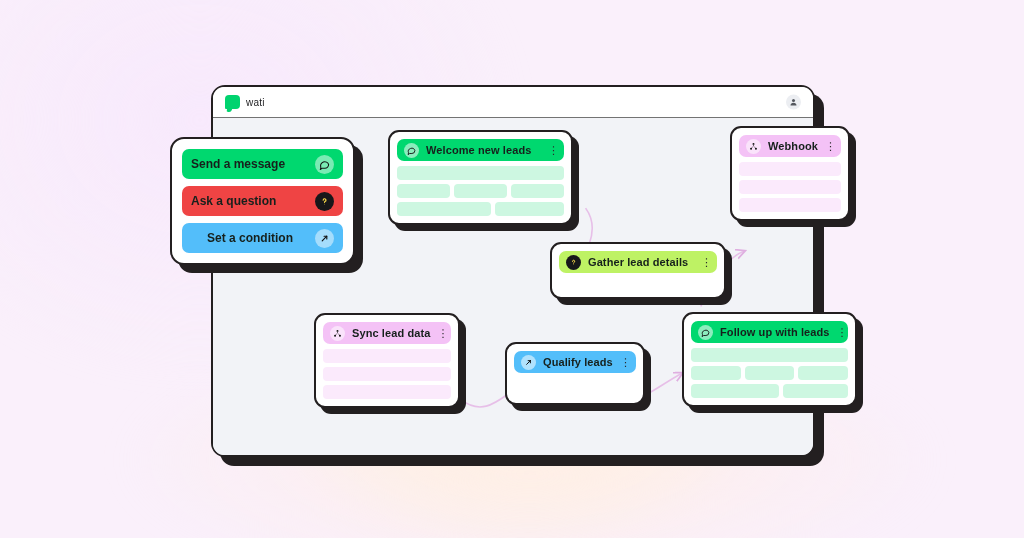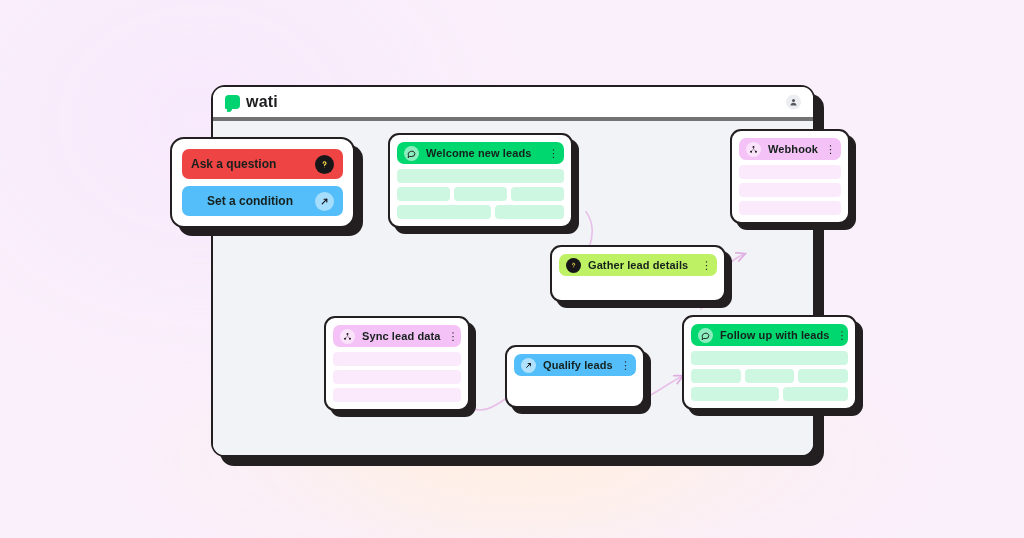--- a/index.html
+++ b/index.html
@@ -84,22 +84,22 @@
   .brand-mark::after {
     content: "";
     position: absolute;
     left: 2px; bottom: -3px;
     width: 5px; height: 5px;
     background: #00d36f;
     border-radius: 0 0 2px 2px;
     transform: skewX(-18deg);
   }
   .brand-name {
-    font-size: 16px;
-    font-weight: 700;
+    font-size: 10px;
+    font-weight: 400;
     color: #1d1d1f;
     letter-spacing: 0.2px;
   }
 
   .avatar {
     position: absolute;
     right: 12px; top: 50%;
     transform: translateY(-50%);
     width: 15px; height: 15px;
     border-radius: 50%;
@@ -107,21 +107,21 @@
     display: flex;
     align-items: center;
     justify-content: center;
   }
 
   .canvas {
     position: relative;
     height: calc(100% - 30px);
     background: #f2f3f7;
     border-radius: 0 0 11px 11px;
-    border-top: 4px solid #737373;
+    border-top: 1px solid #737373;
   }
 
   
   .card {
     position: absolute;
     background: #ffffff;
     border: 2.5px solid #231f20;
     border-radius: 11px;
     box-shadow: 6px 6px 0 0 #231f20;
     padding: 7px;
@@ -322,21 +322,21 @@
               <path d="M9.2 9a3 3 0 1 1 4 2.8c-.8.4-1.2 1-1.2 1.9"></path>
               <circle cx="12" cy="17.6" r="0.9" fill="#ffdf4a" stroke="none"></circle>
             </svg>
           </span>
           <span class="card-title">Gather lead details</span>
           <span class="kebab">⋮</span>
         </div>
         <div class="rows" style="height:12px"></div>
       </div>
 
-      <div class="card" style="left:111px; top:195px; width:146px;">
+      <div class="card" style="left:101px; top:195px; width:146px;">
         <div class="card-head head-pink">
           <span class="card-badge">
             <svg width="9" height="9" viewBox="0 0 24 24" fill="#111">
               <circle cx="12" cy="5" r="2.6"></circle>
                 <circle cx="5.5" cy="18" r="2.6"></circle>
                 <circle cx="18.5" cy="18" r="2.6"></circle>
               <path d="M12 7.6v4M10 13l-3.5 3M14 13l3.5 3" stroke="#111" stroke-width="1.6" fill="none"></path>
             </svg>
           </span>
           <span class="card-title">Sync lead data</span>
@@ -392,20 +392,28 @@
             <div class="blk blk-green" style="flex:1.35"></div>
             <div class="blk blk-green" style="flex:1"></div>
           </div>
         </div>
       </div>
 
     </div>
   </div>
 
   <div class="panel">
+    <div class="panel-item pi-green">
+      <span class="panel-label">Send a message</span>
+      <span class="panel-badge">
+        <svg width="11" height="11" viewBox="0 0 24 24" fill="none" stroke="#111" stroke-width="2.3">
+          <path d="M21 12a8 8 0 0 1-8 8H7l-4 3 1-5a8 8 0 1 1 17-6z"></path>
+        </svg>
+      </span>
+    </div>
     <div class="panel-item pi-yellow">
       <span class="panel-label">Ask a question</span>
       <span class="panel-badge" style="background:#17171a">
         <svg width="11" height="11" viewBox="0 0 24 24" fill="none" stroke="#ffdf4a" stroke-width="2.6" stroke-linecap="round">
           <path d="M9.2 9a3 3 0 1 1 4 2.8c-.8.4-1.2 1-1.2 1.9"></path>
           <circle cx="12" cy="17.6" r="0.9" fill="#ffdf4a" stroke="none"></circle>
         </svg>
       </span>
     </div>
     <div class="panel-item pi-blue">

